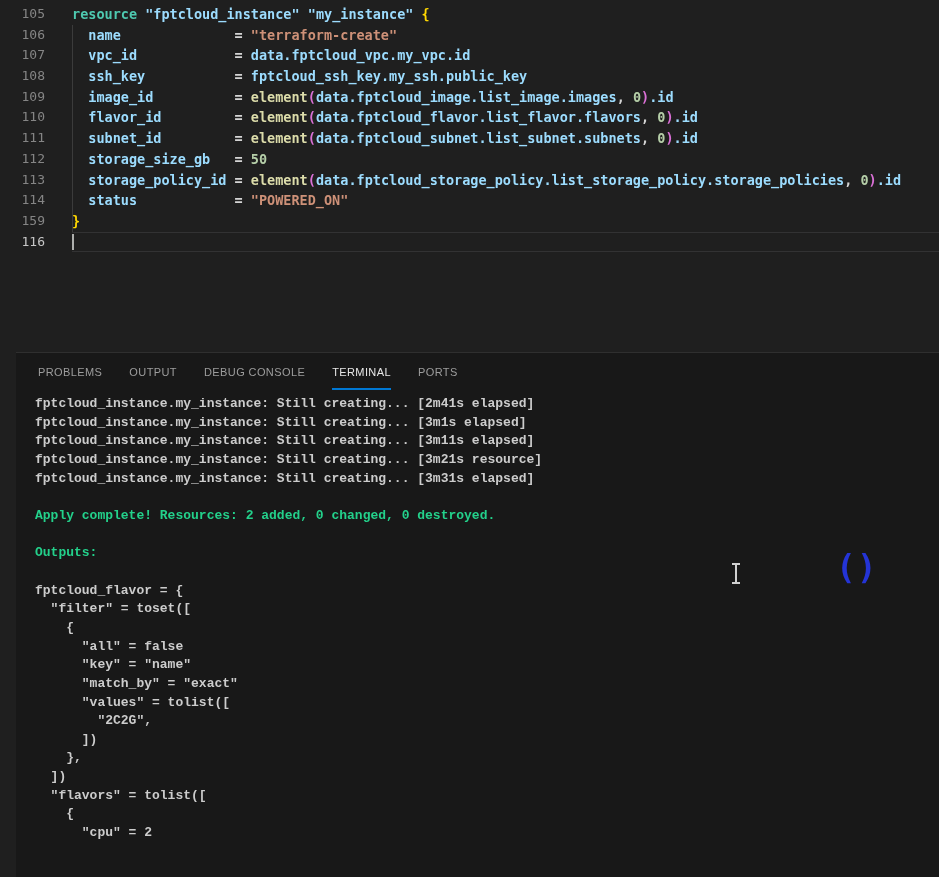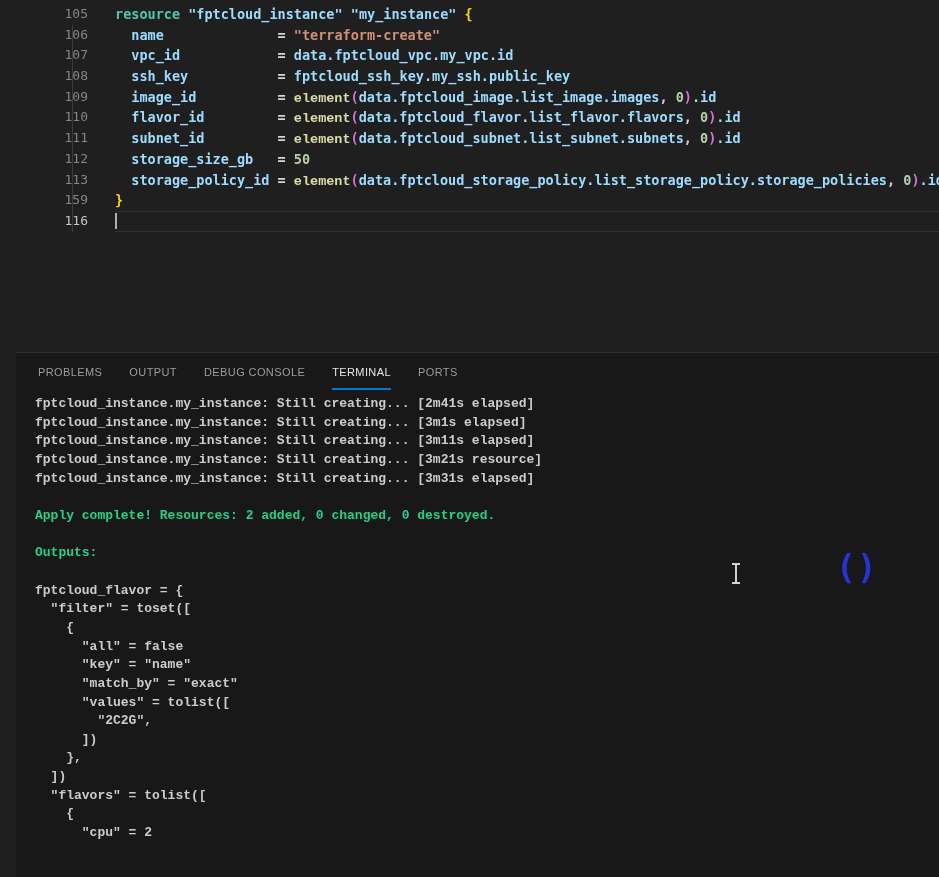--- a/index.html
+++ b/index.html
@@ -16,31 +16,31 @@
   html,body{width:939px;height:877px;overflow:hidden;background:var(--editor-bg);
     font-family:"DejaVu Sans Mono",monospace;}
 
   
   .editor-area{position:absolute;left:0;top:0;width:939px;height:352px;
     background:var(--editor-bg);overflow:hidden;}
   .code-lines{position:relative;padding-top:4px;}
   .indent-guide{position:absolute;left:72px;top:25px;width:1px;height:207px;
     background:var(--indent-guide);}
   .code-line{display:flex;height:20.7px;line-height:20.7px;font-size:13.5px;
-    font-weight:600;white-space:pre;margin-left:43px;}
+    font-weight:600;white-space:pre;}
   .gutter{flex:0 0 68px;padding-right:23px;text-align:right;color:var(--gutter-fg);
     font-size:13px;font-weight:400;}
   .code-line.current .gutter{color:var(--gutter-active-fg);}
   .code-text{flex:1;margin-left:4px;white-space:pre;}
   .code-line.current .code-text{box-shadow:inset 0 1px 0 var(--current-line-border),
     inset 0 -1px 0 var(--current-line-border);}
   .caret{display:inline-block;width:2px;height:16px;background:var(--caret);
     vertical-align:-3px;}
   .tk-k{color:var(--keyword);} .tk-v{color:var(--variable);} .tk-s{color:var(--string);}
-  .tk-f{color:var(--function);font-family:Liberation Mono, monospace;} .tk-n{color:var(--number);} .tk-p{color:var(--plain);}
+  .tk-f{color:var(--function);} .tk-n{color:var(--number);} .tk-p{color:var(--plain);}
   .tk-b1{color:var(--bracket-gold);} .tk-b2{color:var(--bracket-pink);}
 
   
   .panel{position:absolute;left:16px;top:352px;width:939px;height:525px;
     background:var(--panel-bg);border-top:1px solid var(--panel-border);}
   .panel-tabs{display:flex;align-items:stretch;height:37px;padding-left:22px;gap:27px;
     font-family:"Liberation Sans",sans-serif;font-size:11px;letter-spacing:.4px;}
   .panel-tab{display:flex;align-items:center;color:var(--tab-inactive);cursor:pointer;
     border-bottom:2px solid transparent;padding-top:2px;}
   .panel-tab.active{color:var(--tab-active);border-bottom-color:var(--tab-underline);}
@@ -67,20 +67,21 @@
   <div class="code-lines">
       <div class="code-line"><span class="gutter">105</span><span class="code-text"><span class="tk-k">resource</span><span class="tk-p"> </span><span class="tk-v">"fptcloud_instance"</span><span class="tk-p"> </span><span class="tk-v">"my_instance"</span><span class="tk-p"> </span><span class="tk-b1">{</span></span></div>
       <div class="code-line"><span class="gutter">106</span><span class="code-text"><span class="tk-p">  </span><span class="tk-v">name</span><span class="tk-p">              = </span><span class="tk-s">"terraform-create"</span></span></div>
       <div class="code-line"><span class="gutter">107</span><span class="code-text"><span class="tk-p">  </span><span class="tk-v">vpc_id</span><span class="tk-p">            = </span><span class="tk-v">data.fptcloud_vpc.my_vpc.id</span></span></div>
       <div class="code-line"><span class="gutter">108</span><span class="code-text"><span class="tk-p">  </span><span class="tk-v">ssh_key</span><span class="tk-p">           = </span><span class="tk-v">fptcloud_ssh_key.my_ssh.public_key</span></span></div>
       <div class="code-line"><span class="gutter">109</span><span class="code-text"><span class="tk-p">  </span><span class="tk-v">image_id</span><span class="tk-p">          = </span><span class="tk-f">element</span><span class="tk-b2">(</span><span class="tk-v">data.fptcloud_image.list_image.images</span><span class="tk-p">, </span><span class="tk-n">0</span><span class="tk-b2">)</span><span class="tk-v">.id</span></span></div>
       <div class="code-line"><span class="gutter">110</span><span class="code-text"><span class="tk-p">  </span><span class="tk-v">flavor_id</span><span class="tk-p">         = </span><span class="tk-f">element</span><span class="tk-b2">(</span><span class="tk-v">data.fptcloud_flavor.list_flavor.flavors</span><span class="tk-p">, </span><span class="tk-n">0</span><span class="tk-b2">)</span><span class="tk-v">.id</span></span></div>
       <div class="code-line"><span class="gutter">111</span><span class="code-text"><span class="tk-p">  </span><span class="tk-v">subnet_id</span><span class="tk-p">         = </span><span class="tk-f">element</span><span class="tk-b2">(</span><span class="tk-v">data.fptcloud_subnet.list_subnet.subnets</span><span class="tk-p">, </span><span class="tk-n">0</span><span class="tk-b2">)</span><span class="tk-v">.id</span></span></div>
       <div class="code-line"><span class="gutter">112</span><span class="code-text"><span class="tk-p">  </span><span class="tk-v">storage_size_gb</span><span class="tk-p">   = </span><span class="tk-n">50</span></span></div>
       <div class="code-line"><span class="gutter">113</span><span class="code-text"><span class="tk-p">  </span><span class="tk-v">storage_policy_id</span><span class="tk-p"> = </span><span class="tk-f">element</span><span class="tk-b2">(</span><span class="tk-v">data.fptcloud_storage_policy.list_storage_policy.storage_policies</span><span class="tk-p">, </span><span class="tk-n">0</span><span class="tk-b2">)</span><span class="tk-v">.id</span></span></div>
+      <div class="code-line"><span class="gutter">114</span><span class="code-text"><span class="tk-p">  </span><span class="tk-v">status</span><span class="tk-p">            = </span><span class="tk-s">"POWERED_ON"</span></span></div>
       <div class="code-line"><span class="gutter">159</span><span class="code-text"><span class="tk-b1">}</span></span></div>
       <div class="code-line current"><span class="gutter">116</span><span class="code-text"><span class="caret"></span></span></div>
     </div>
 </div>
 
 <div class="panel">
   <div class="panel-tabs">
       <div class="panel-tab">PROBLEMS</div>
       <div class="panel-tab">OUTPUT</div>
       <div class="panel-tab">DEBUG CONSOLE</div>

